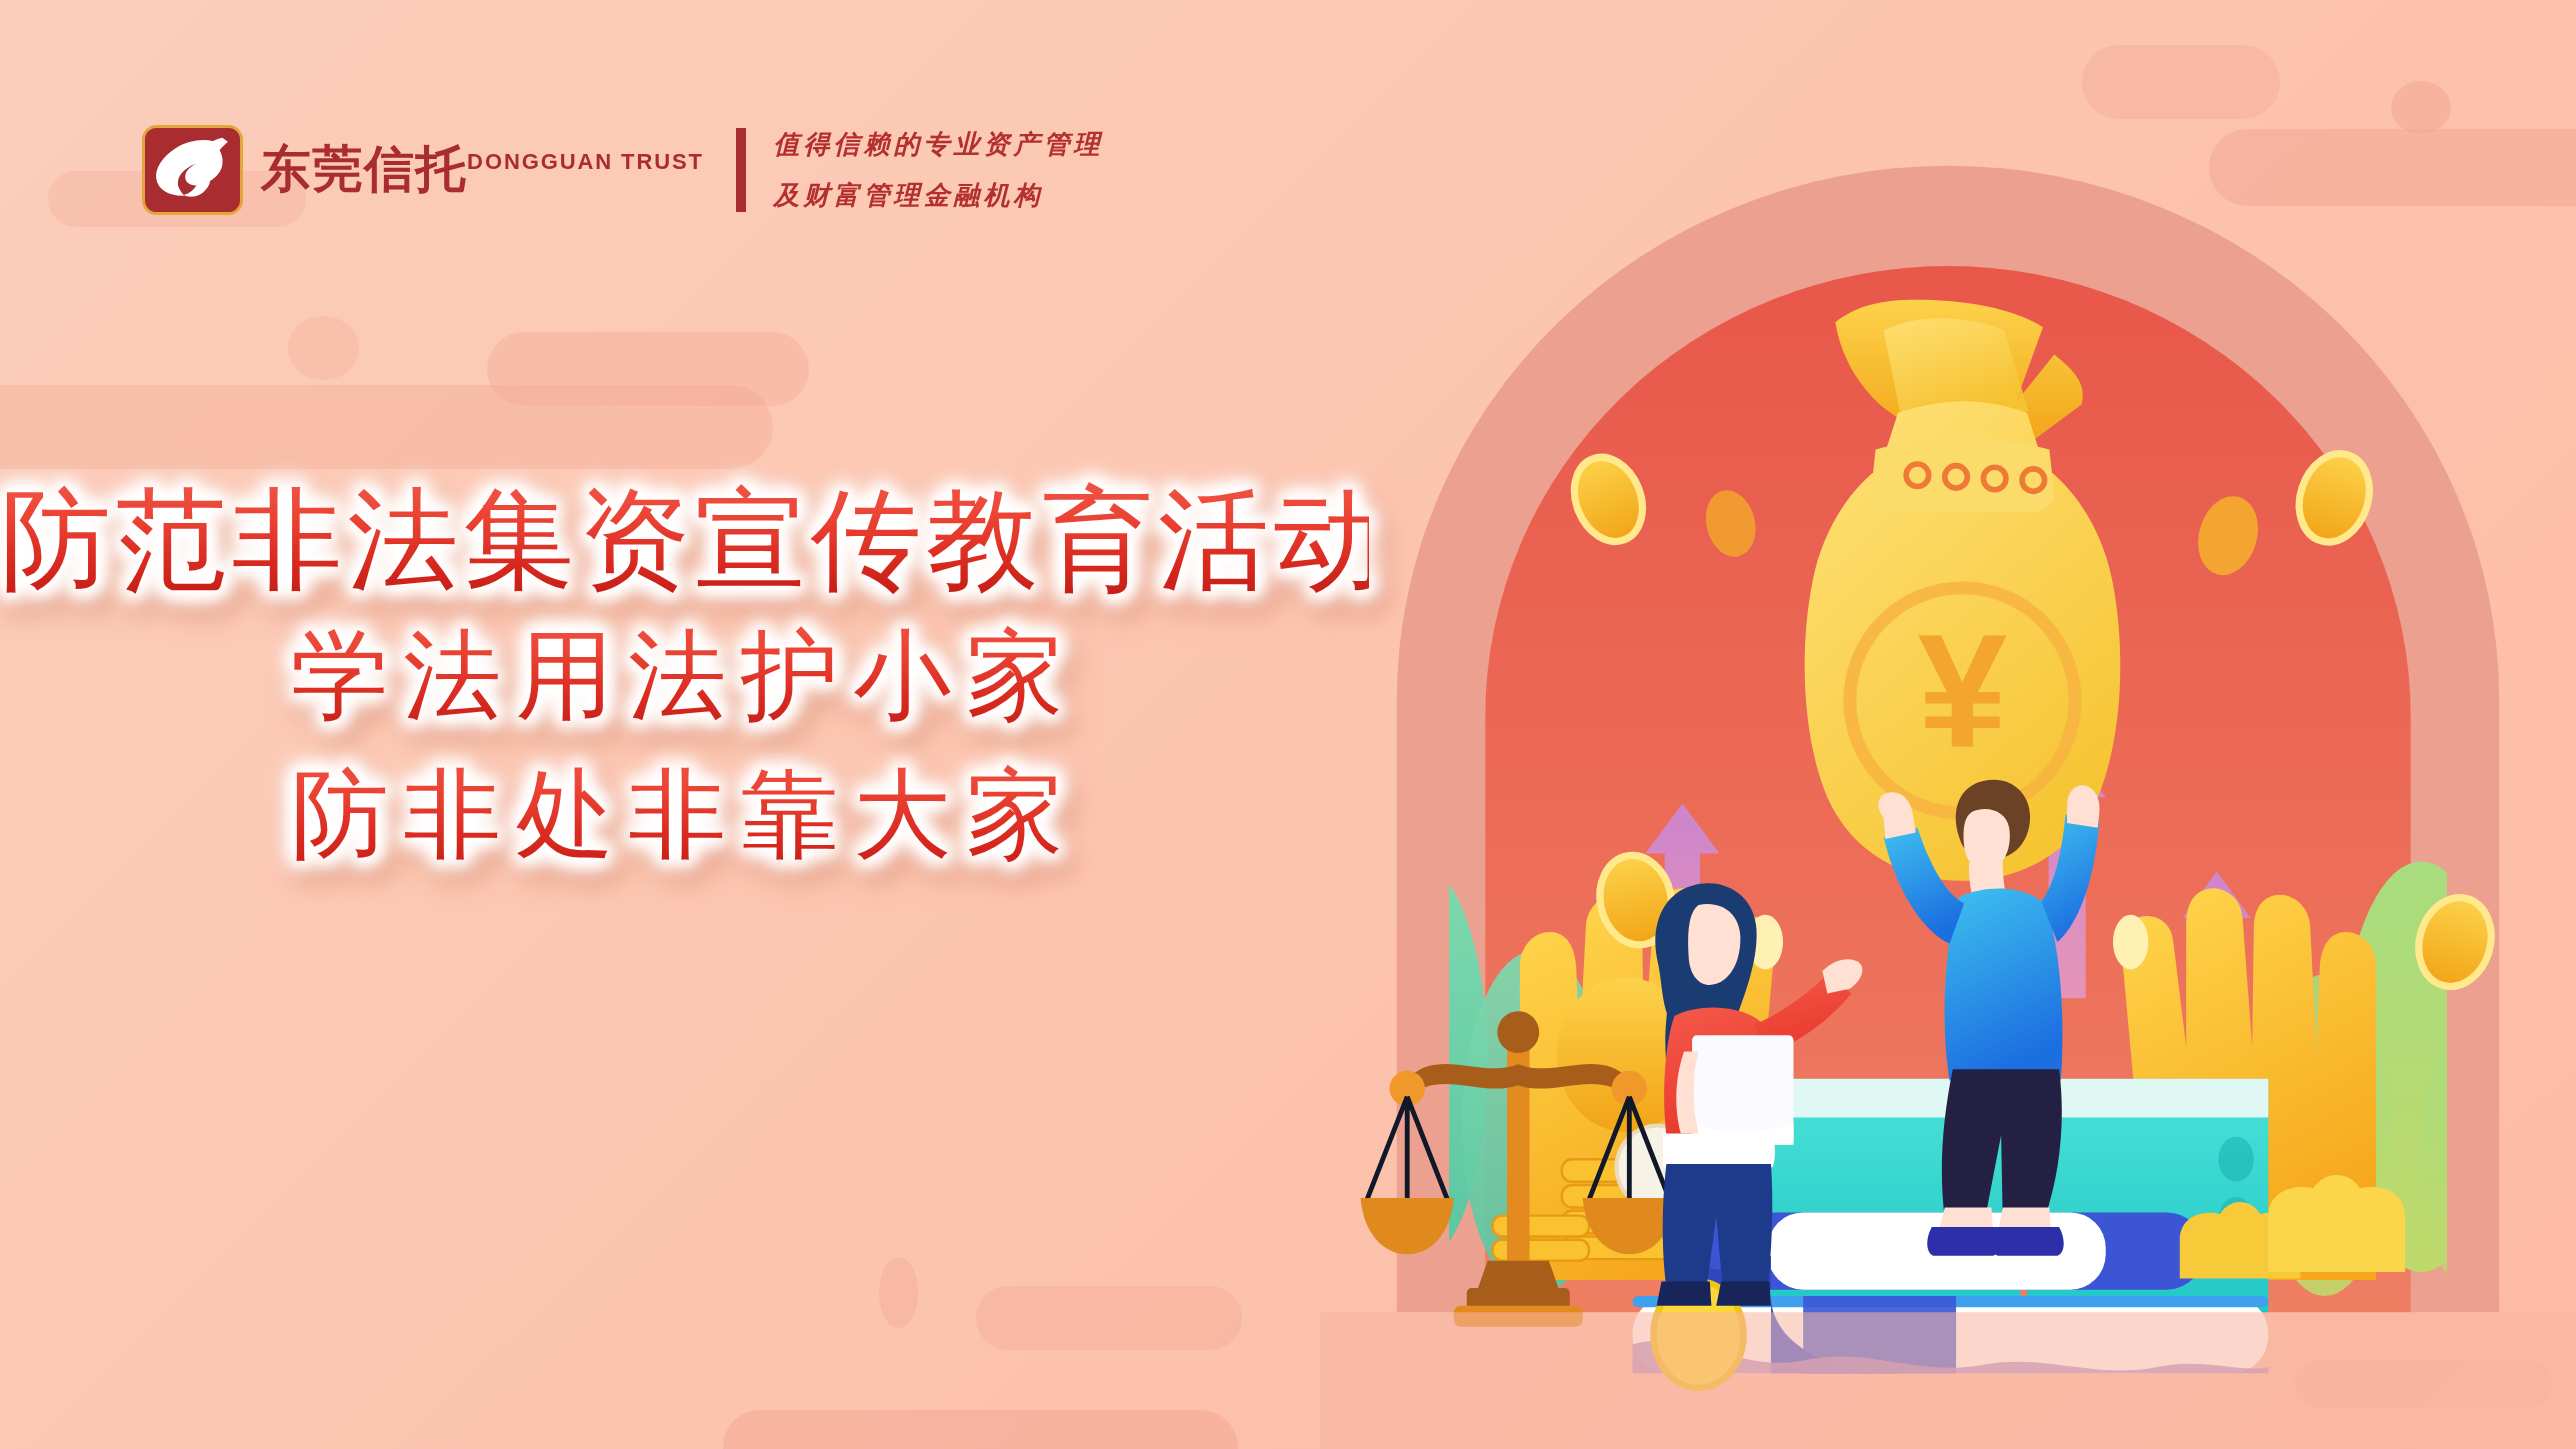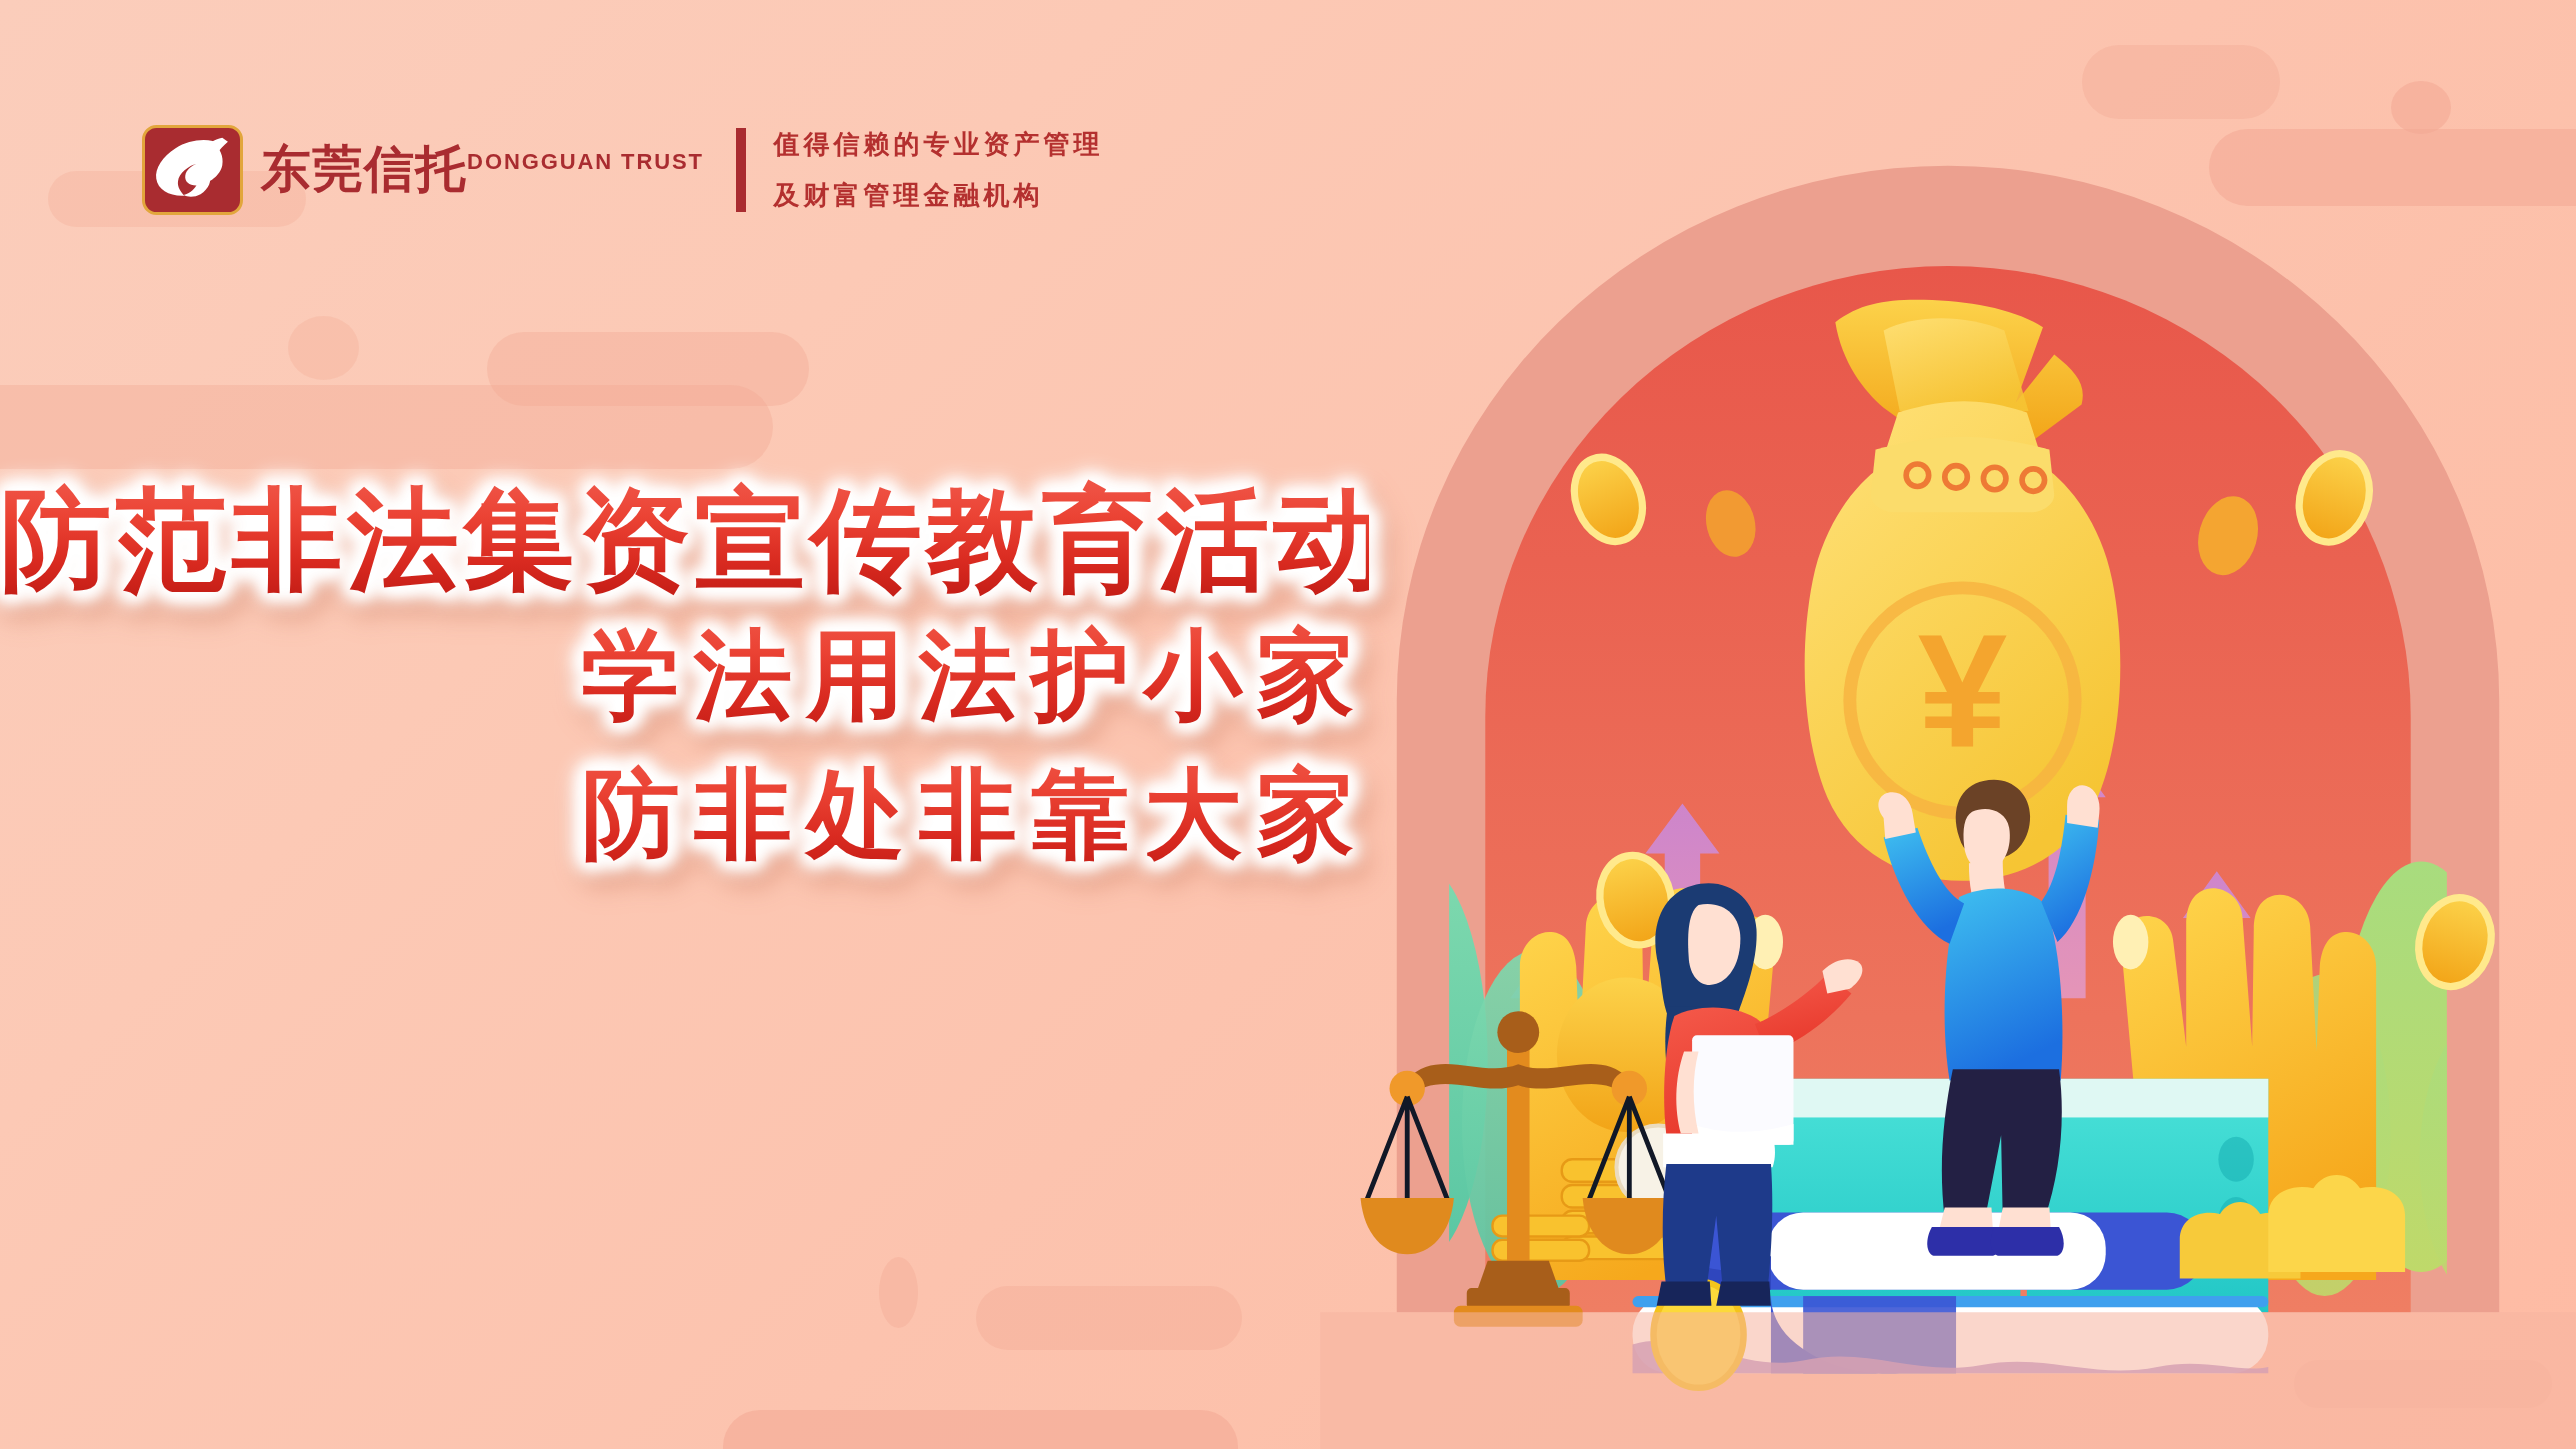--- a/index.html
+++ b/index.html
@@ -26,30 +26,30 @@
   .logo-words{margin-left:17.7px;display:flex;flex-direction:row;justify-content:center;}
   .logo-cn{
     font-size:50px;line-height:1.02;font-weight:bold;color:#A92C30;
     letter-spacing:1.6px;white-space:nowrap;
   }
   .logo-en{
     font-size:22px;font-weight:bold;color:#A92C30;letter-spacing:1.9px;
     margin-top:4.8px;white-space:nowrap;text-align:center;
   }
   .divider-bar{width:10.5px;height:84px;background:#A92C30;margin-left:32px;margin-right:27px;flex:0 0 auto;}
-  .tagline{display:flex;flex-direction:column;justify-content:center;}
+  .tagline{display:flex;flex-direction:column;justify-content:center;font-style:italic;}
   .tagline div{
     font-size:26px;font-weight:bold;color:#B4302F;letter-spacing:4px;
     line-height:1.95;white-space:nowrap;
   }
 
   
   .headline{position:absolute;left:0;top:475px;width:1369px;}
   .hl-line{
-    text-align:right;white-space:nowrap;font-weight:bold;
+    text-align:center;white-space:nowrap;font-weight:normal;
     background:linear-gradient(180deg,#F0584A 0%,#EB4334 32%,#D92A20 66%,#BF1A14 100%);
     -webkit-background-clip:text;background-clip:text;color:transparent;
     -webkit-text-fill-color:transparent;
     filter:drop-shadow(0 0 8px #fff) drop-shadow(0 0 8px #fff)
            drop-shadow(0 0 7.2px #fff) drop-shadow(0 0 5.6px #fff)
            drop-shadow(8px 13px 9.7px rgba(190,90,60,.34));
     letter-spacing:4.8px;
   }
   .hl-1{font-size:111px;line-height:1.18;}
   .hl-2{font-size:98px;line-height:1.42;letter-spacing:14.5px;}

